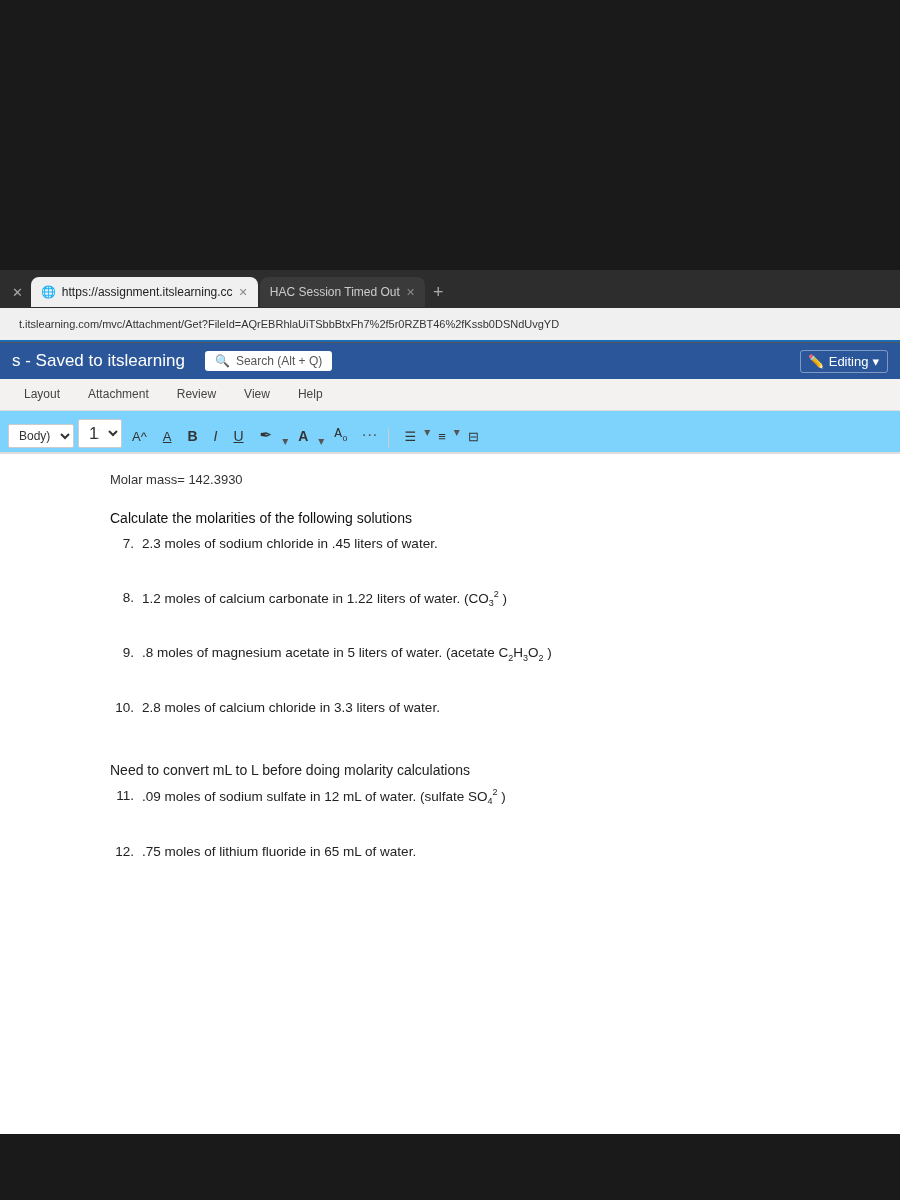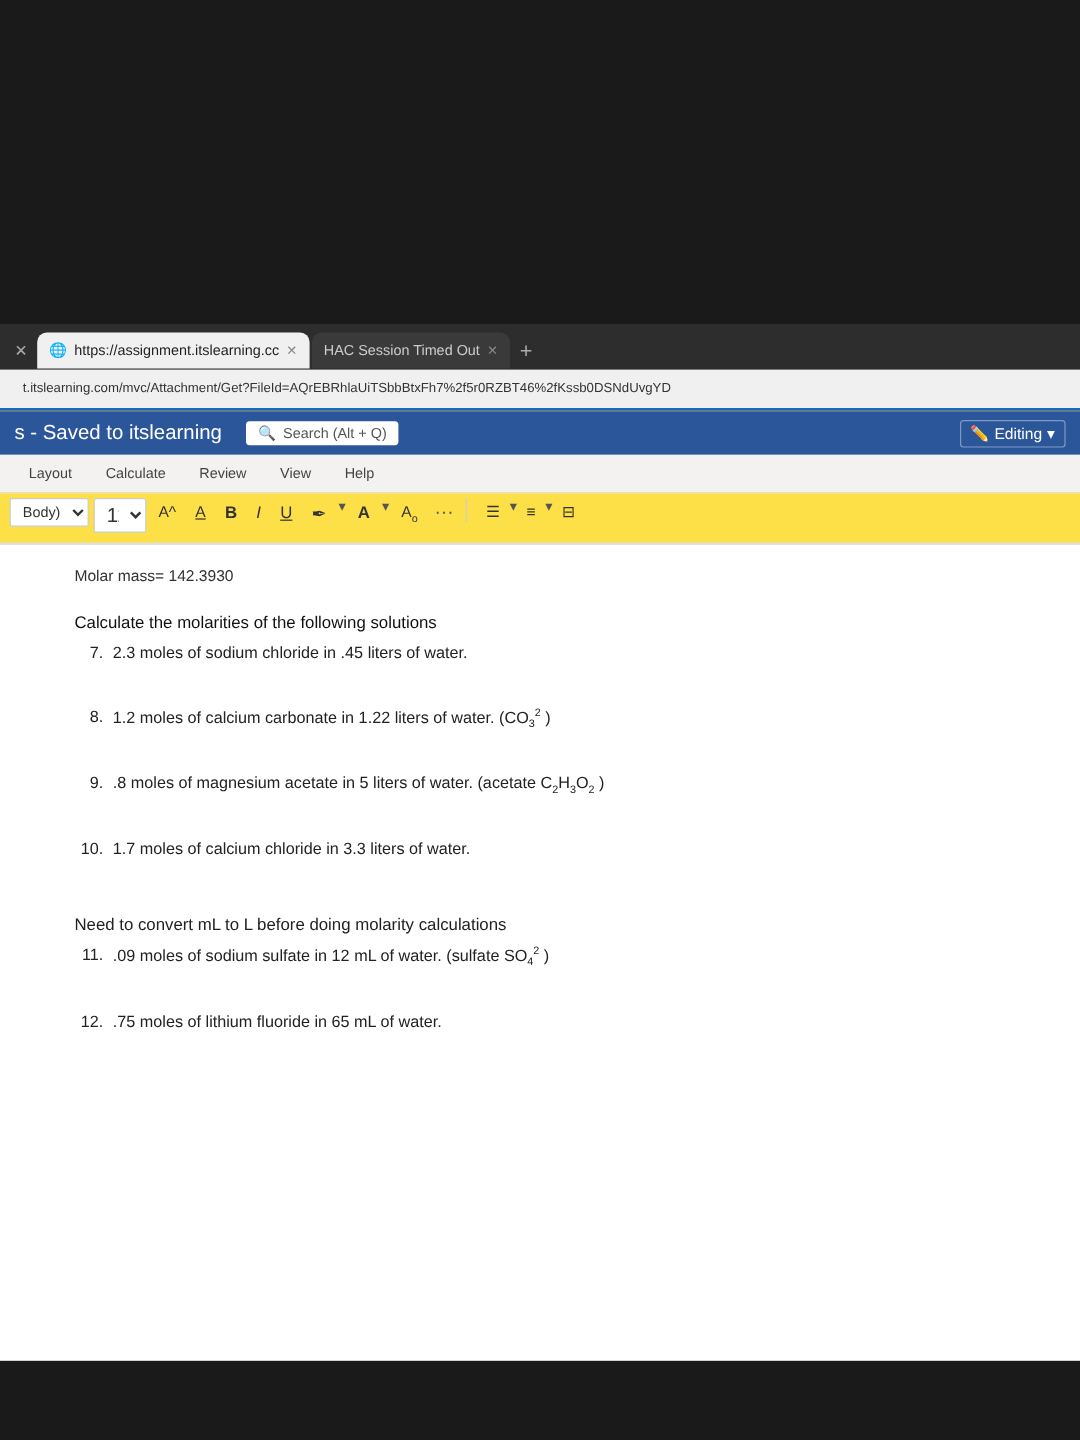--- a/index.html
+++ b/index.html
@@ -169,22 +169,22 @@
       padding: 6px 12px;
       font-size: 12px;
       color: #444;
       cursor: pointer;
       border-bottom: 2px solid transparent;
     }
 
     
     .toolbar-row {
       display: flex;
-      align-items: flex-start;
-      background: #fde047;
+      align-items: flex-end;
+      background: #7dd3fc;
       padding: 4px 8px;
       height: 42px;
       gap: 4px;
       border-bottom: 1px solid #ddd;
     }
 
     .style-selector {
       background: #fff;
       border: 1px solid #ccc;
       padding: 3px 6px;
@@ -236,21 +236,21 @@
 
     .list-indent-btns {
       display: flex;
       gap: 2px;
       margin-left: 4px;
     }
 
     
     .doc-content {
       background: #fff;
-      padding: 16px 60px 20px 62px;
+      padding: 16px 60px 20px 110px;
       min-height: 680px;
       font-size: 14px;
       color: #222;
       line-height: 1.6;
     }
 
     .molar-mass-line {
       font-size: 13px;
       color: #333;
       margin-bottom: 16px;
@@ -337,21 +337,21 @@
     </div>
     <div class="editing-btn">
       <span>✏️</span>
       <span>Editing</span>
       <span>▾</span>
     </div>
   </div>
 
   <div class="ribbon-tabs">
     <div class="ribbon-tab"><span>Layout</span></div>
-    <div class="ribbon-tab"><span>Calculate</span></div>
+    <div class="ribbon-tab"><span>Attachment</span></div>
     <div class="ribbon-tab"><span>Review</span></div>
     <div class="ribbon-tab"><span>View</span></div>
     <div class="ribbon-tab"><span>Help</span></div>
   </div>
 
   <div class="toolbar-row">
     <select class="style-selector">
       <option>Body)</option>
     </select>
     <select class="size-selector">
@@ -359,21 +359,21 @@
     </select>
     <button class="toolbar-btn">A^</button>
     <button class="toolbar-btn" style="text-decoration:underline;font-size:13px;">A</button>
     <button class="toolbar-btn bold">B</button>
     <button class="toolbar-btn italic">I</button>
     <button class="toolbar-btn underline">U</button>
     <button class="toolbar-btn" style="font-size:15px;">✒</button>
     <span style="font-size:12px;color:#555;">▾</span>
     <button class="toolbar-btn" style="font-weight:bold;font-size:14px;">A</button>
     <span style="font-size:12px;color:#555;">▾</span>
-    <button class="toolbar-btn" style="font-size:13px;">A<sub style="font-size:9px;">o</sub></button>
+    <button class="toolbar-btn" style="font-size:13px;font-family:Liberation Mono, monospace;">A<sub style="font-size:9px;">o</sub></button>
     <span class="toolbar-ellipsis">···</span>
     <div class="toolbar-separator"></div>
     <div class="list-indent-btns">
       <button class="toolbar-btn">☰</button>
       <span style="font-size:12px;color:#555;">▾</span>
       <button class="toolbar-btn">≡</button>
       <span style="font-size:12px;color:#555;">▾</span>
       <button class="toolbar-btn" style="font-size:13px;">⊟</button>
     </div>
   </div>
@@ -405,21 +405,21 @@
     <span class="item-num">9.</span>
     <span class="item-text">
       .8 moles of magnesium acetate in 5 liters of water. (acetate C<sub>2</sub>H<sub>3</sub>O<sub>2</sub> )
     </span>
   </div>
 
   <div class="spacer"></div>
 
   <div class="list-item">
     <span class="item-num">10.</span>
-    <span class="item-text">1.7 moles of calcium chloride in 3.3 liters of water.</span>
+    <span class="item-text">2.8 moles of calcium chloride in 3.3 liters of water.</span>
   </div>
 
   <div class="spacer"></div>
 
   <div class="need-convert">Need to convert mL to L before doing molarity calculations</div>
 
   <div class="list-item">
     <span class="item-num">11.</span>
     <span class="item-text">
       .09 moles of sodium sulfate in 12 mL of water. (sulfate SO<sub>4</sub><sup>2</sup> )

